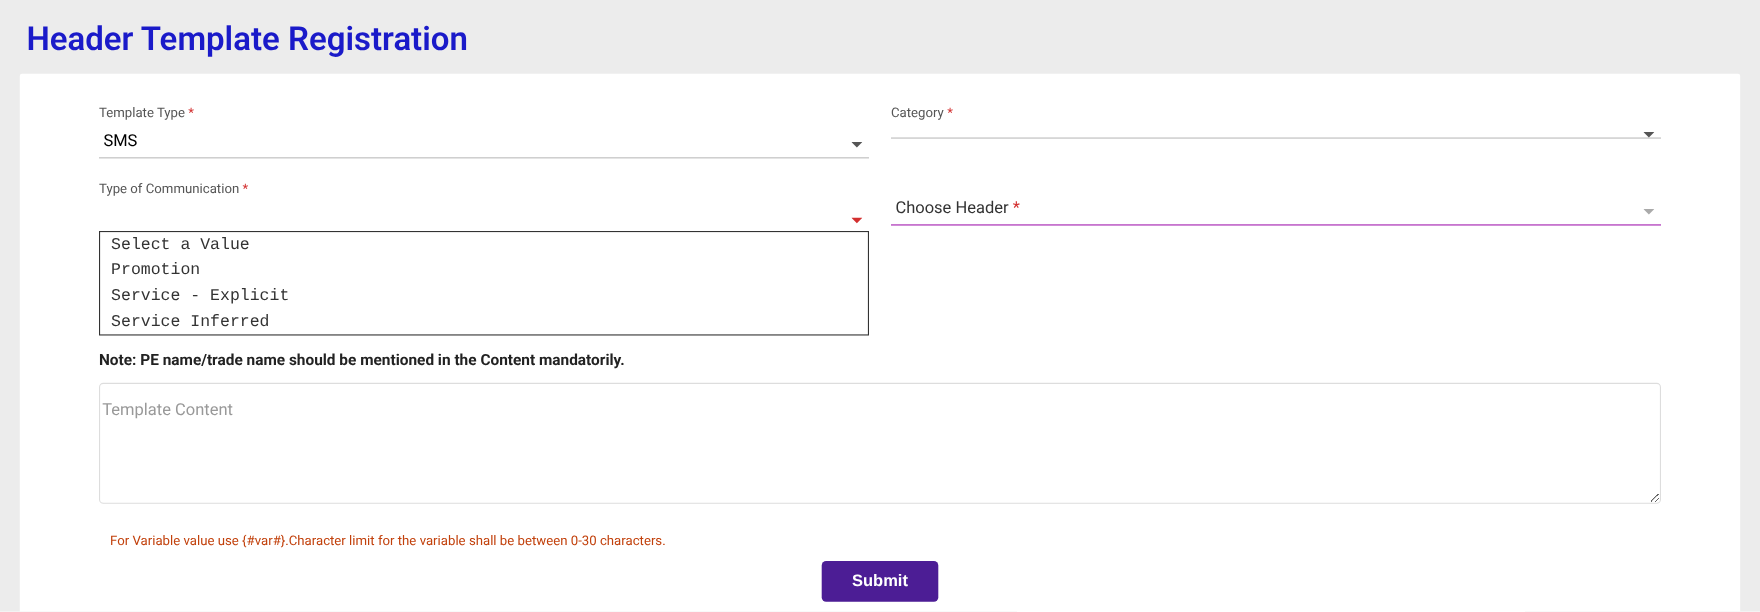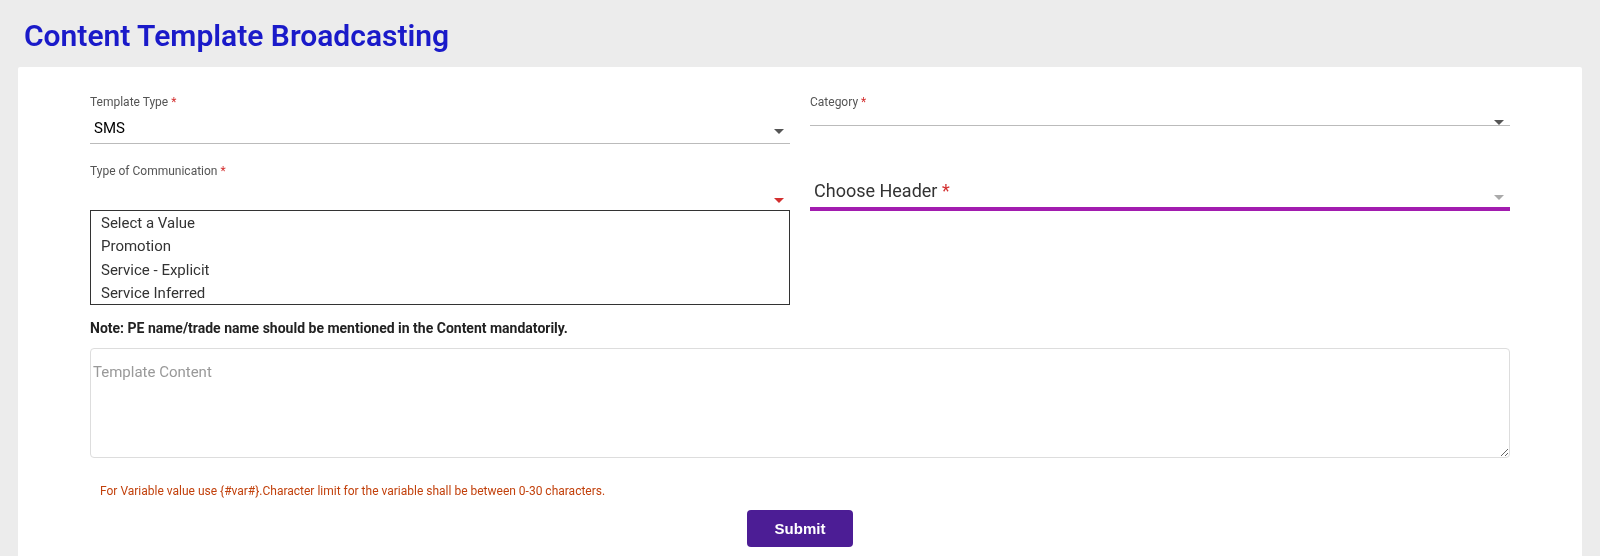--- a/index.html
+++ b/index.html
@@ -70,35 +70,36 @@
       fill: #d32f2f;
     }
     .dropdown-panel {
       position: absolute;
       top: 46px;
       left: 0;
       width: 100%;
       background: #fff;
       border: 1px solid #333;
       z-index: 10;
+      font-family: Liberation Mono, monospace;
     }
     .dropdown-option {
       padding: 2px 10px 1px 10px;
       font-size: 15px;
       color: #333;
       cursor: pointer;
       line-height: 1.35;
     }
     .header-field-row {
       margin-top: 10px;
     }
     .header-select {
-      border-bottom: 4px solid #a21caf;
+      border-bottom: 1px solid #a21caf;
       padding: 6px 24px 6px 4px;
-      font-size: 18px;
+      font-size: 15px;
       color: #333;
       cursor: pointer;
       position: relative;
     }
     .header-select .chevron svg {
       fill: #aaa;
     }
     .spacer-for-dropdown {
       height: 96px;
     }
@@ -140,21 +141,21 @@
       padding: 10px 28px;
       font-size: 15px;
       font-weight: 600;
       border-radius: 4px;
       cursor: pointer;
     }
   </style>
 </head>
 <body>
 
-<h1 class="page-title">Content Template Broadcasting</h1>
+<h1 class="page-title">Header Template Registration</h1>
 
 <div class="form-card">
 
   <div class="form-row">
 
     <div class="form-field">
       <label class="field-label">
         <span>Template Type</span>
         <span class="required-star"> *</span>
       </label>

